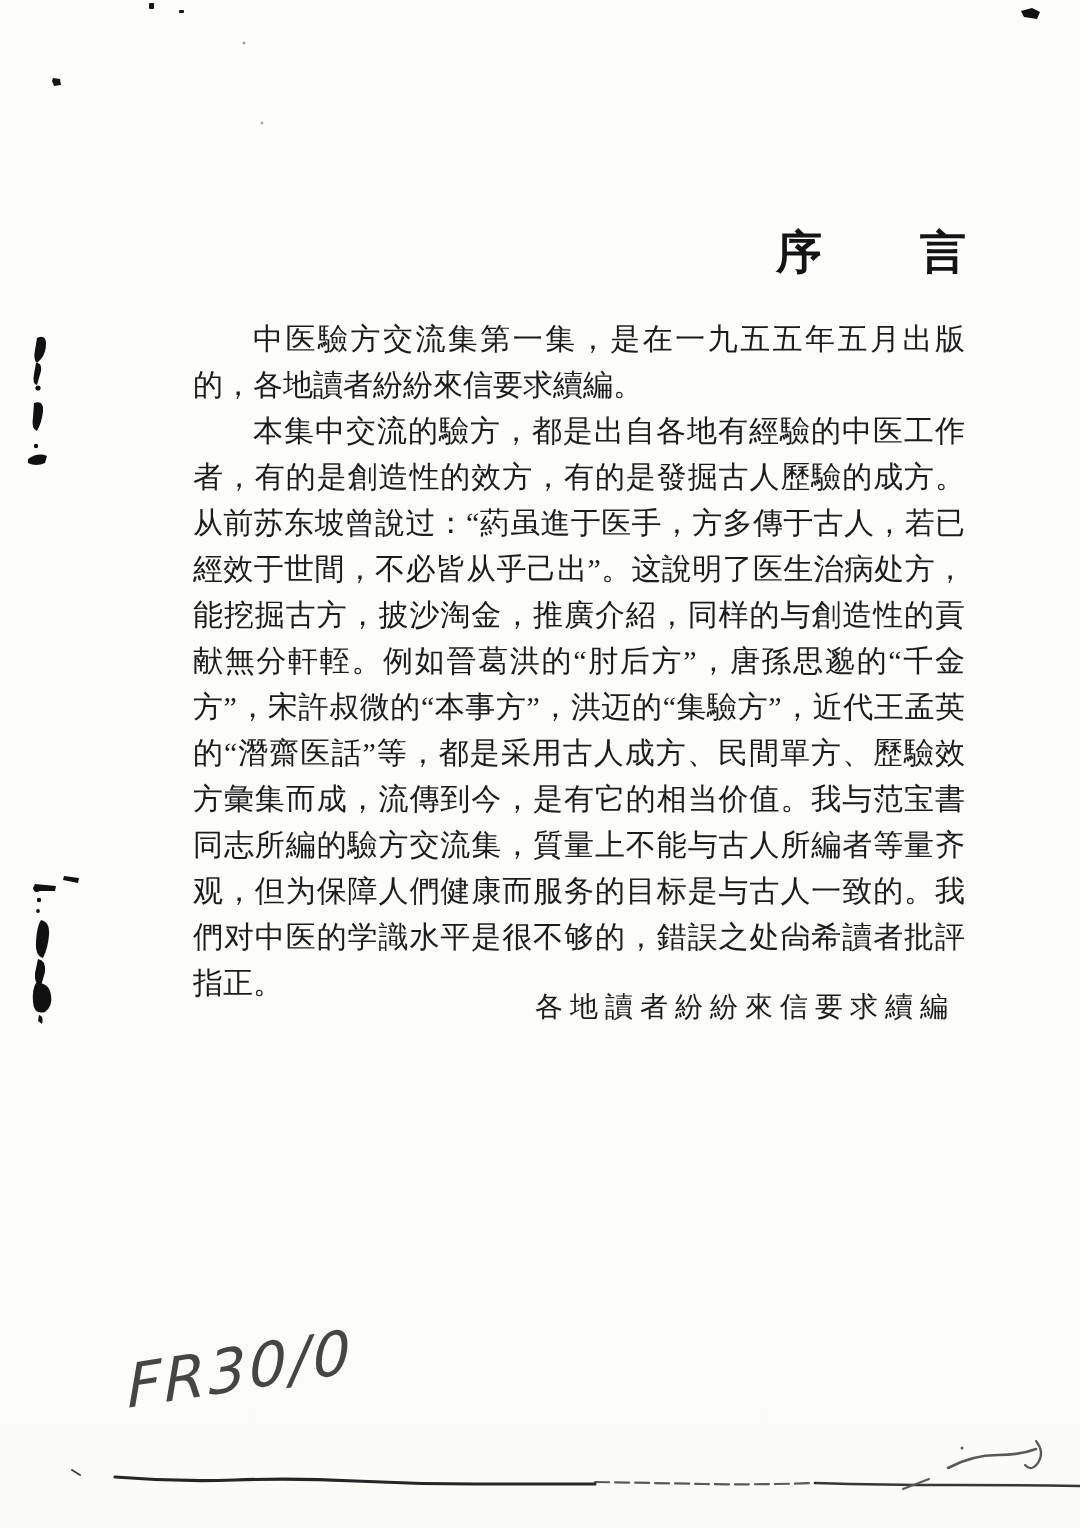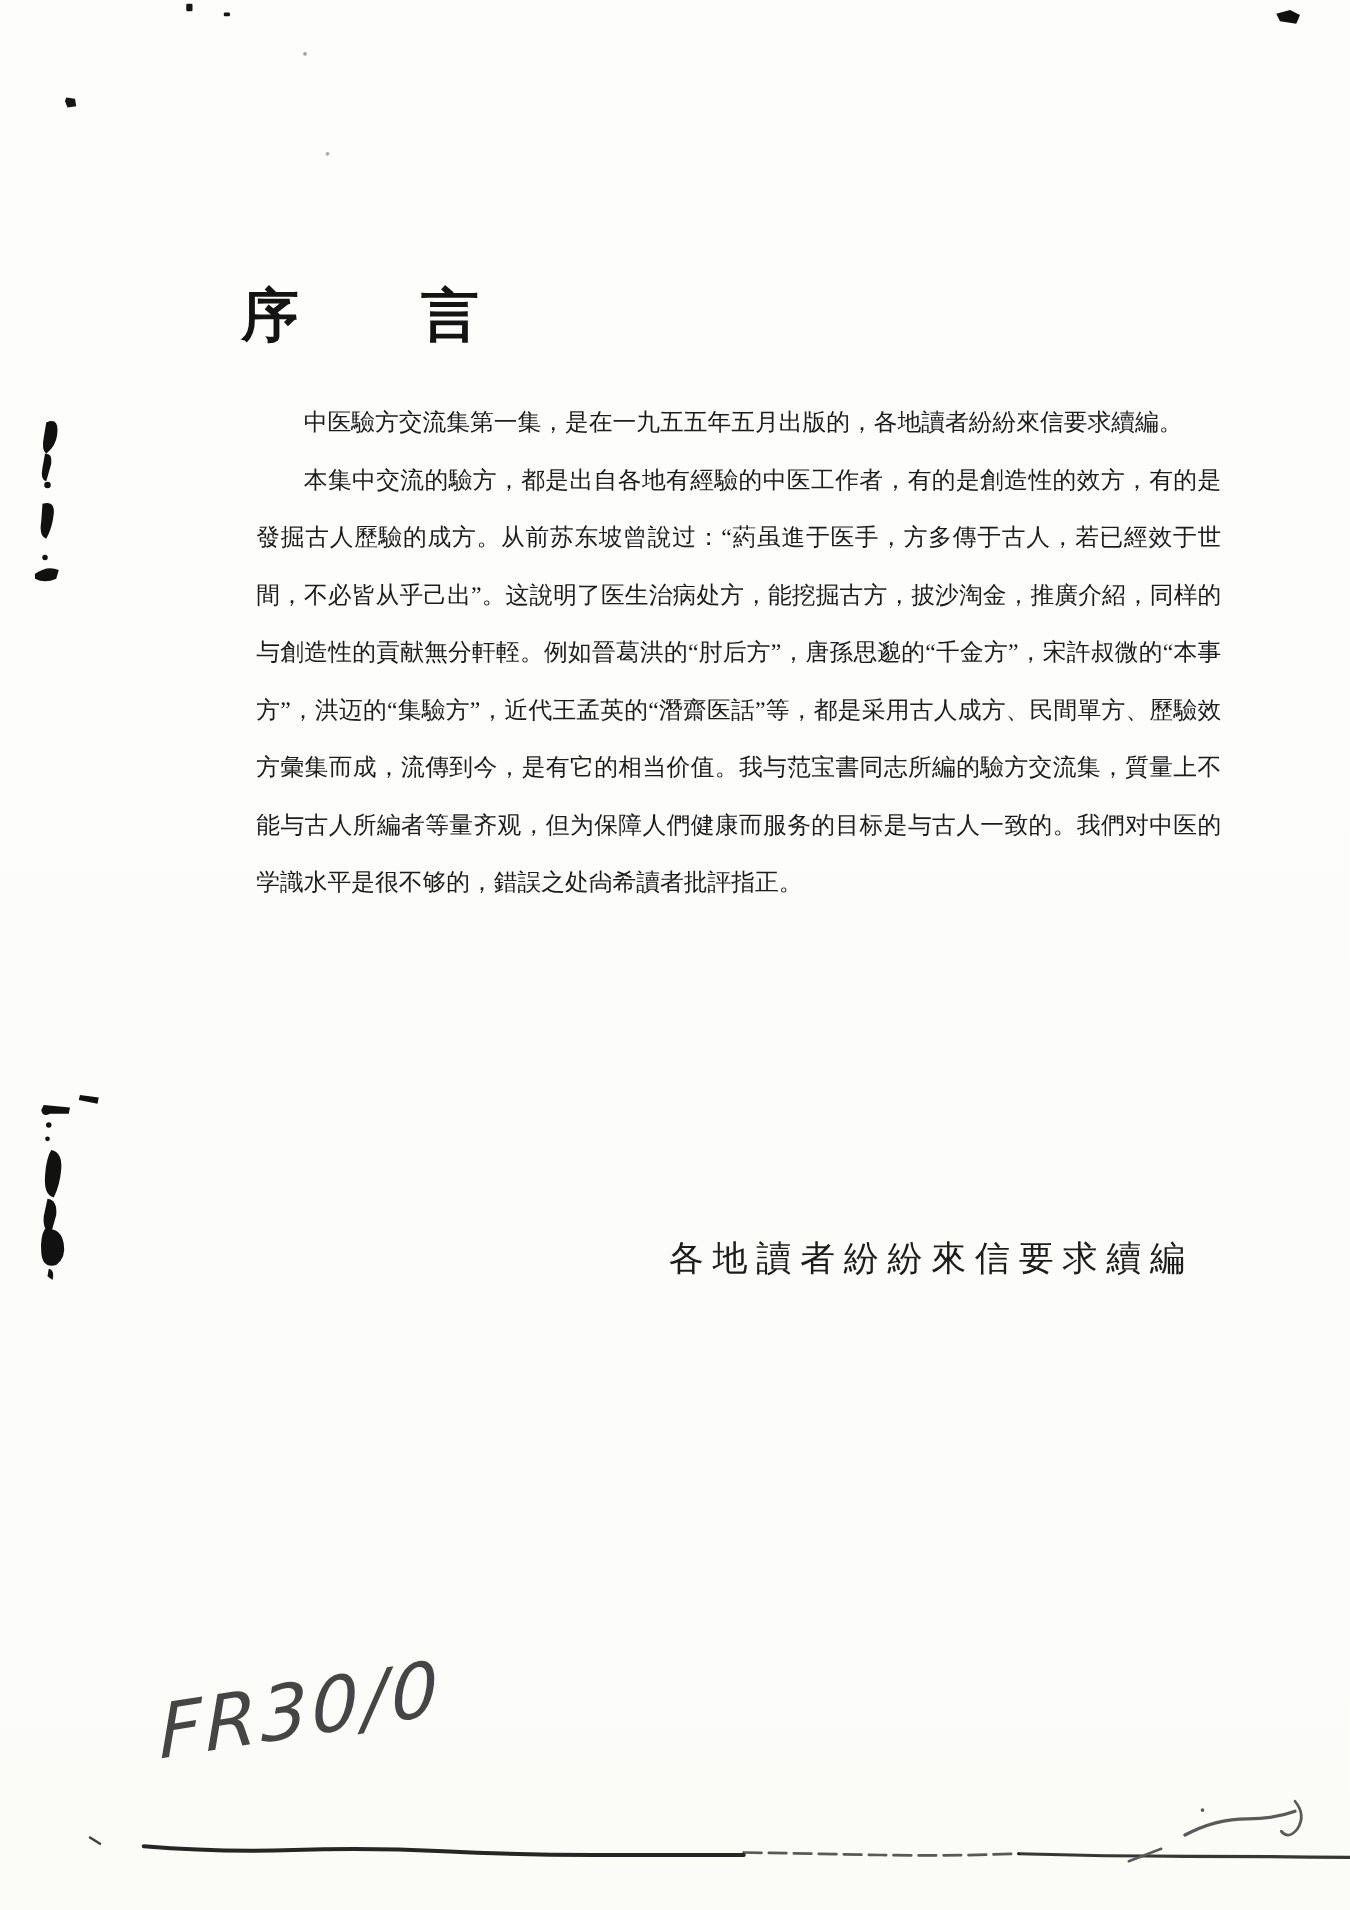--- a/index.html
+++ b/index.html
@@ -13,38 +13,37 @@
     height: 1528px;
     background: linear-gradient(180deg, #fdfdfc 0%, #fcfcfa 60%, #fbfbf8 100%);
     overflow: hidden;
     font-family: "Liberation Serif", serif;
   }
   .title {
     position: absolute;
     left: 193px;
     top: 222px;
     width: 775px;
-    text-align: left;
+    text-align: right;
     font-size: 46px;
     font-weight: 700;
     color: #141414;
     letter-spacing: 2px;
     white-space: pre;
   }
   .content {
     position: absolute;
     left: 193px;
     top: 316px;
     width: 772px;
-    font-size: 19px;
+    font-size: 30px;
     line-height: 46px;
     color: #1c1c1c;
     text-align: justify;
     text-justify: inter-ideograph;
-    margin-left: 12px;
   }
   .content p {
     margin: 0;
     text-indent: 2em;
   }
   .signature {
     position: absolute;
     left: 193px;
     top: 988px;
     width: 762px;

